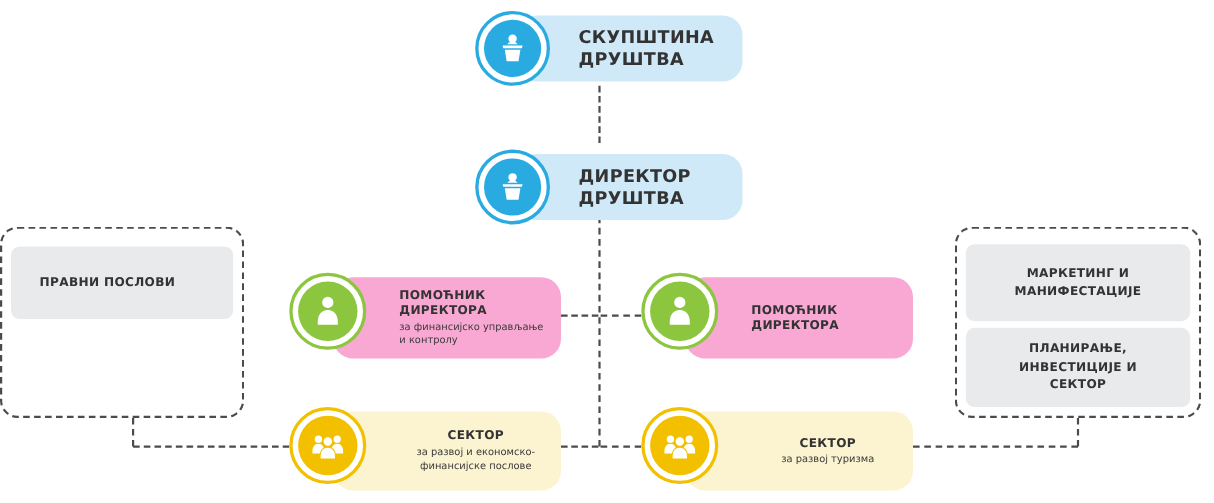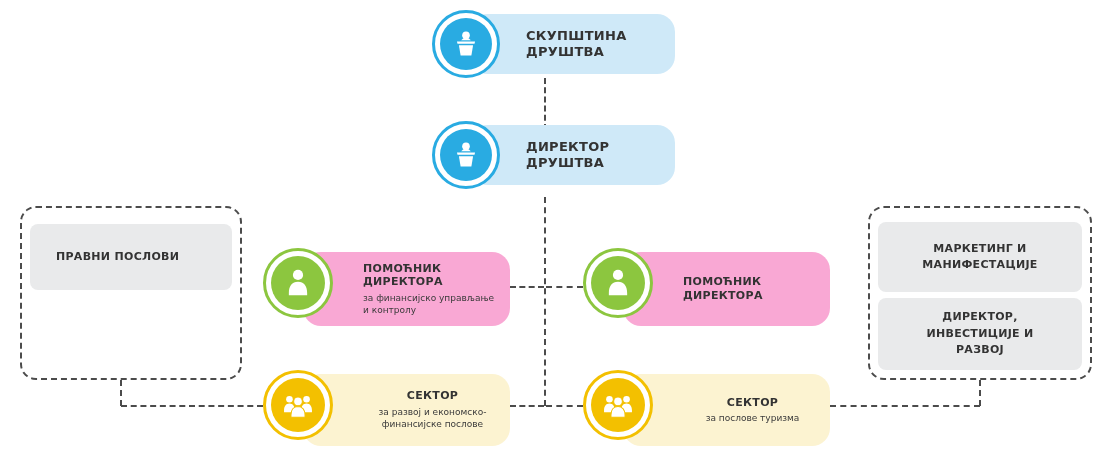--- a/index.html
+++ b/index.html
@@ -17,21 +17,21 @@
   
   .node{position:absolute;z-index:2;}
   .nbox{position:absolute;border-radius:18px;display:flex;flex-direction:column;justify-content:center;}
   .circle{position:absolute;left:0;border-radius:50%;background:#fff;display:flex;align-items:center;justify-content:center;box-sizing:border-box;}
   .disc{border-radius:50%;display:flex;align-items:center;justify-content:center;}
   .ntitle{font-weight:bold;font-size:11px;letter-spacing:.3px;line-height:1.25;}
   .nsub{font-size:9px;line-height:1.35;margin-top:3px;color:#3a3a3a;}
   
   .node-blue{width:243px;height:72px;}
   .node-blue .nbox{left:38px;top:6px;width:205px;height:60px;background:#cfe9f8;padding-left:56px;box-sizing:border-box;}
-  .node-blue .ntitle{font-size:13px;}
+  .node-blue .ntitle{font-size:16px;}
   .node-blue .circle{top:2px;width:68px;height:68px;border:3px solid #29abe2;}
   .node-blue .disc{width:52px;height:52px;background:#29abe2;}
   
   .node-green{width:247px;height:86px;}
   .node-green .nbox{left:40px;top:6px;width:207px;height:74px;background:#f9a8d4;padding-left:60px;padding-right:8px;box-sizing:border-box;}
   .node-green .circle{top:2px;width:70px;height:70px;border:3px solid #8cc63f;}
   .node-green .disc{width:54px;height:54px;background:#8cc63f;}
   
   .node-yellow{width:247px;height:86px;}
   .node-yellow .nbox{left:40px;top:6px;width:207px;height:72px;background:#fcf3d1;padding-left:60px;padding-right:8px;box-sizing:border-box;text-align:center;}
@@ -69,21 +69,21 @@
         <svg viewBox="0 0 24 24" width="34" height="34">
           <circle cx="12" cy="5.8" r="2.7" fill="#fff"></circle>
           <path d="M8.6 9.3a4.3 4.3 0 0 1 6.8 0z" fill="#fff"></path>
           <path d="M5.6 10.2h12.8l-.4 1.7H6z" fill="#fff"></path>
           <path d="M7 12.8h10l-1.2 7.4H8.2z" fill="#fff"></path>
         </svg>
       </div>
     </div>
   </div>
 
-  <div class="node node-blue" style="left:432px;top:119px">
+  <div class="node node-blue" style="left:432px;top:134px">
     <div class="nbox">
       <div class="ntitle">ДИРЕКТОР ДРУШТВА</div>
     </div>
     <div class="circle">
       <div class="disc">
         <svg viewBox="0 0 24 24" width="34" height="34">
           <circle cx="12" cy="5.8" r="2.7" fill="#fff"></circle>
           <path d="M8.6 9.3a4.3 4.3 0 0 1 6.8 0z" fill="#fff"></path>
           <path d="M5.6 10.2h12.8l-.4 1.7H6z" fill="#fff"></path>
           <path d="M7 12.8h10l-1.2 7.4H8.2z" fill="#fff"></path>
@@ -136,44 +136,44 @@
           <circle cx="12" cy="9.6" r="2.9" fill="#fff" stroke="#f3c000" stroke-width=".7"></circle>
           <path d="M12 13c-3 0-4.7 2.3-4.7 5.6v1.6h9.4v-1.6c0-3.3-1.7-5.6-4.7-5.6z" fill="#fff" stroke="#f3c000" stroke-width=".7"></path>
         </svg>
       </div>
     </div>
   </div>
 
   <div class="node node-yellow" style="left:583px;top:368px">
     <div class="nbox">
       <div class="ntitle">СЕКТОР</div>
-      <div class="nsub">за послове туризма</div>
+      <div class="nsub">за развој туризма</div>
     </div>
     <div class="circle">
       <div class="disc">
         <svg viewBox="0 0 24 24" width="36" height="36">
           <circle cx="6.3" cy="8.2" r="2.2" fill="#fff"></circle>
           <path d="M6.3 11c-2.3 0-3.6 1.9-3.6 4.6v1.2h7.2v-1.2c0-2.7-1.3-4.6-3.6-4.6z" fill="#fff"></path>
           <circle cx="17.7" cy="8.2" r="2.2" fill="#fff"></circle>
           <path d="M17.7 11c-2.3 0-3.6 1.9-3.6 4.6v1.2h7.2v-1.2c0-2.7-1.3-4.6-3.6-4.6z" fill="#fff"></path>
           <circle cx="12" cy="9.6" r="2.9" fill="#fff" stroke="#f3c000" stroke-width=".7"></circle>
           <path d="M12 13c-3 0-4.7 2.3-4.7 5.6v1.6h9.4v-1.6c0-3.3-1.7-5.6-4.7-5.6z" fill="#fff" stroke="#f3c000" stroke-width=".7"></path>
         </svg>
       </div>
     </div>
   </div>
 
-  <div class="side-group" style="left:20px;top:206px;width:222px;height:174px">
+  <div class="side-group" style="left:0;top:206px;width:222px;height:174px">
     <div class="gray-box gray-left" style="left:8px;top:16px;width:202px;height:66px">
       <span>ПРАВНИ ПОСЛОВИ</span>
     </div>
   </div>
 
   <div class="side-group" style="left:868px;top:206px;width:224px;height:174px">
     <div class="gray-box gray-right" style="left:8px;top:14px;width:204px;height:70px">
       <span>МАРКЕТИНГ И МАНИФЕСТАЦИЈЕ</span>
     </div>
     <div class="gray-box gray-right" style="left:8px;top:90px;width:204px;height:72px">
-      <span>ДИРЕКТОР, ИНВЕСТИЦИЈЕ И РАЗВОЈ</span>
+      <span>ПЛАНИРАЊЕ, ИНВЕСТИЦИЈЕ И СЕКТОР</span>
     </div>
   </div>
 
 </div>
 
 </body></html>

